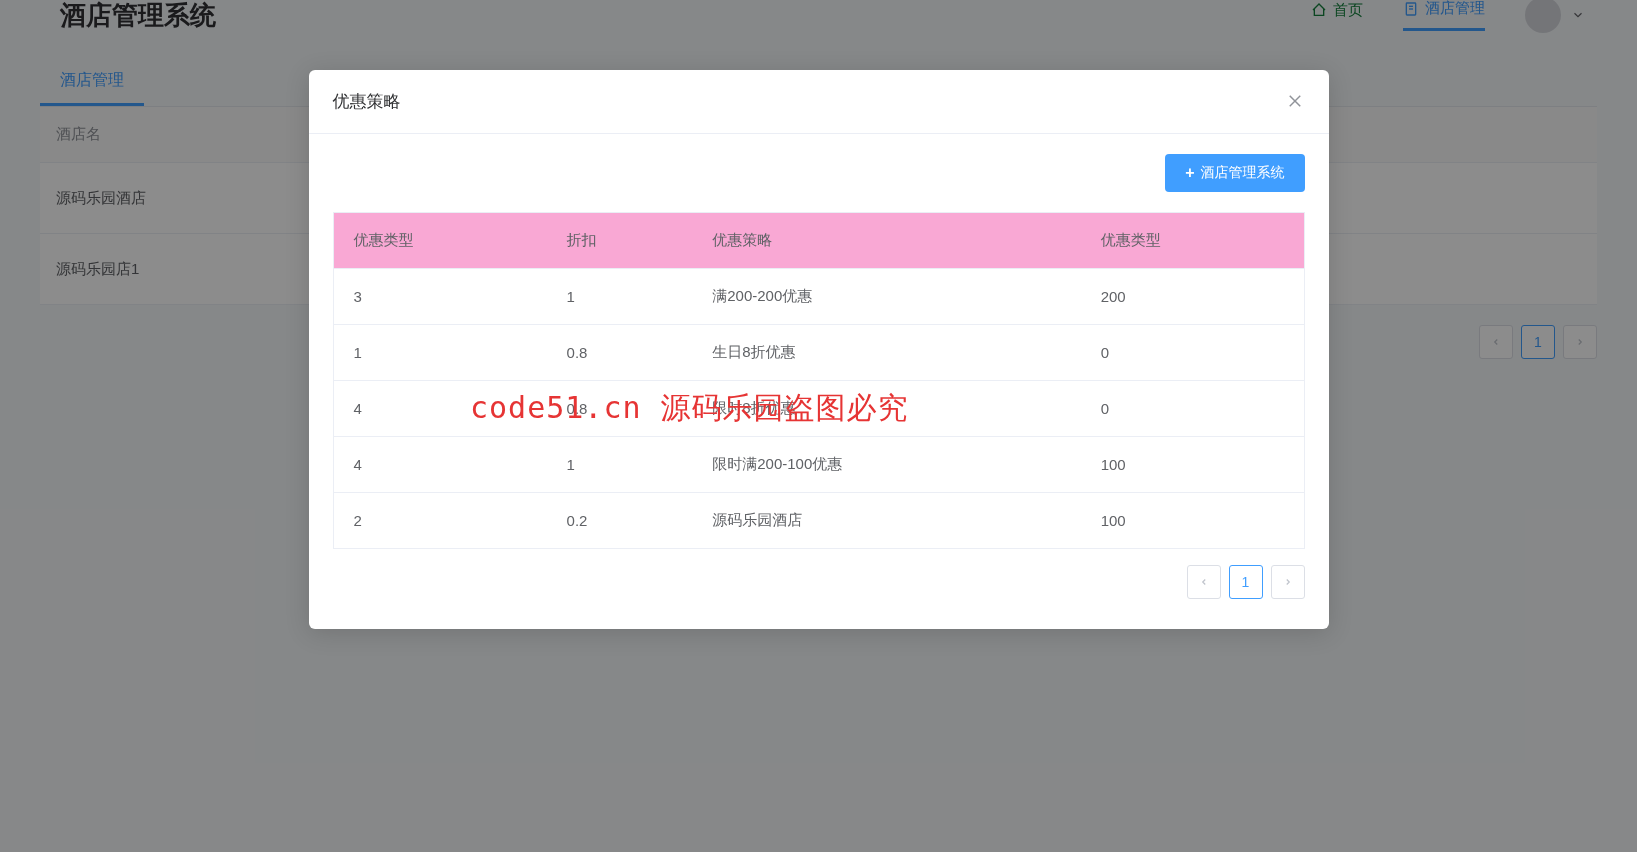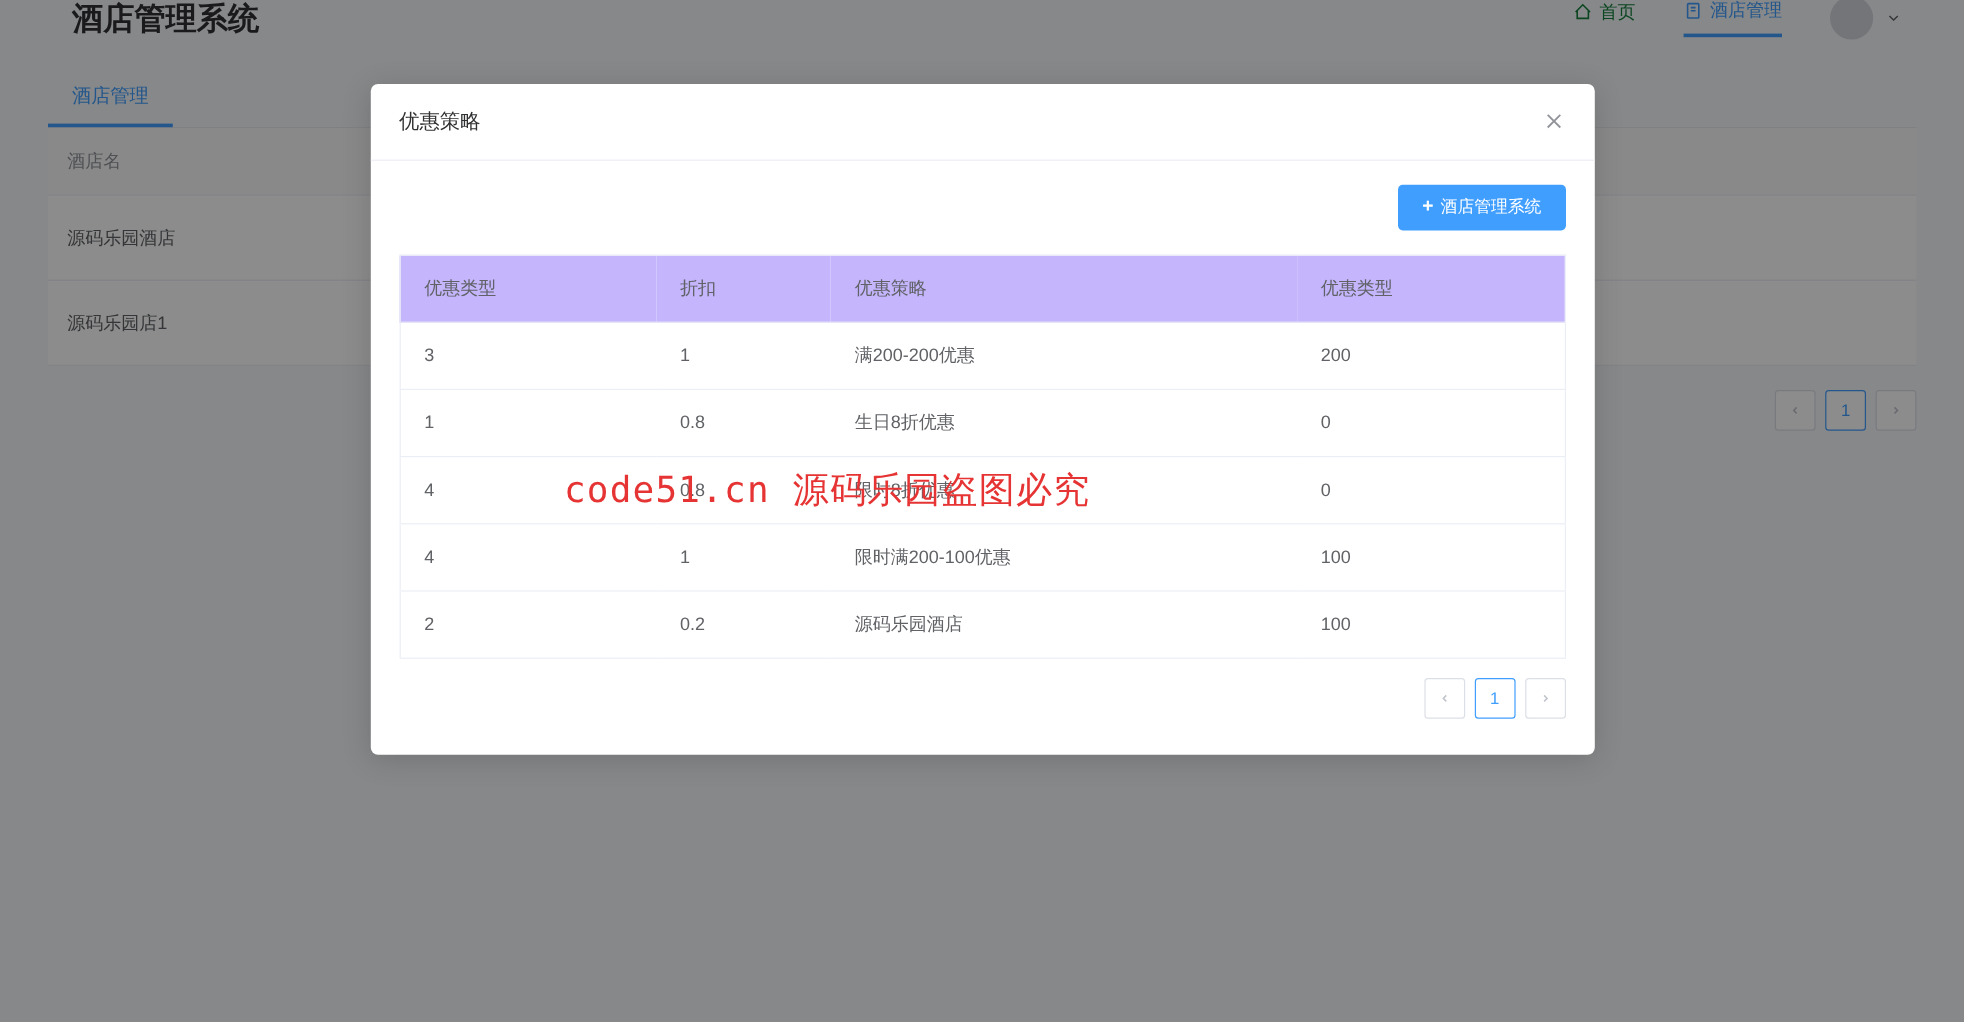--- a/index.html
+++ b/index.html
@@ -36,21 +36,21 @@
 .modal-header { display: flex; align-items: center; justify-content: space-between; padding: 20px 24px; border-bottom: 1px solid #ebeef5; }
 .modal-title { font-size: 17px; color: #303133; }
 .close-btn { width: 20px; height: 20px; cursor: pointer; color: #909399; font-size: 20px; line-height: 1; background: none; border: none; }
 .modal-body { padding: 20px 24px 30px; }
 .modal-toolbar { display: flex; justify-content: flex-end; margin-bottom: 20px; }
 .add-btn { background: #409eff; color: #fff; border: none; padding: 10px 20px; border-radius: 4px; font-size: 14px; cursor: pointer; display: flex; align-items: center; gap: 6px; }
 .plus-icon { font-size: 16px; font-weight: bold; }
 
 .strategy-table { width: 100%; border: 1px solid #ebeef5; border-collapse: collapse; }
 .strategy-table th, .strategy-table td { text-align: left; padding: 18px 20px; font-size: 15px; border-bottom: 1px solid #ebeef5; }
-.strategy-table th { color: #606266; background: #c4b5fd; font-weight: normal; }
+.strategy-table th { color: #606266; background: #f9a8d4; font-weight: normal; }
 .strategy-table td { color: #606266; }
 .strategy-table th:nth-child(1), .strategy-table td:nth-child(1) { width: 22%; }
 .strategy-table th:nth-child(2), .strategy-table td:nth-child(2) { width: 15%; }
 .strategy-table th:nth-child(3), .strategy-table td:nth-child(3) { width: 40%; }
 .strategy-table th:nth-child(4), .strategy-table td:nth-child(4) { width: 23%; }
 
 .watermark { position: absolute; top: 388px; left: 470px; font-size: 30px; font-weight: 500; color: #e63434; font-family: "Consolas", monospace; pointer-events: none; z-index: 100; letter-spacing: 1px; }
 </style>
 </head>
 <body>

